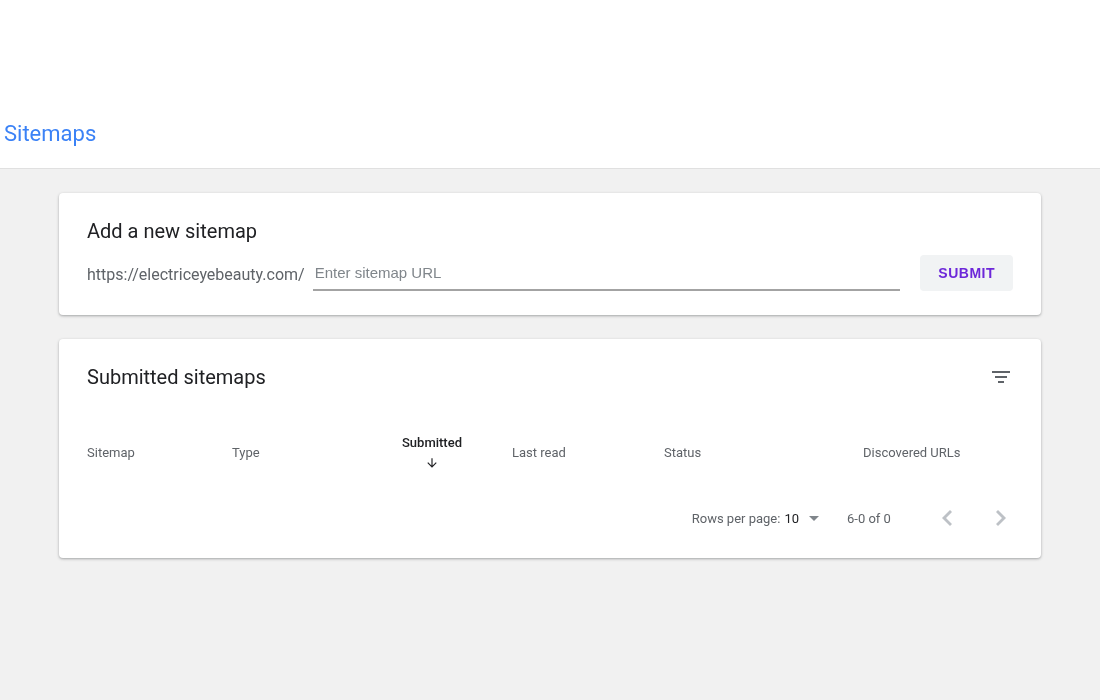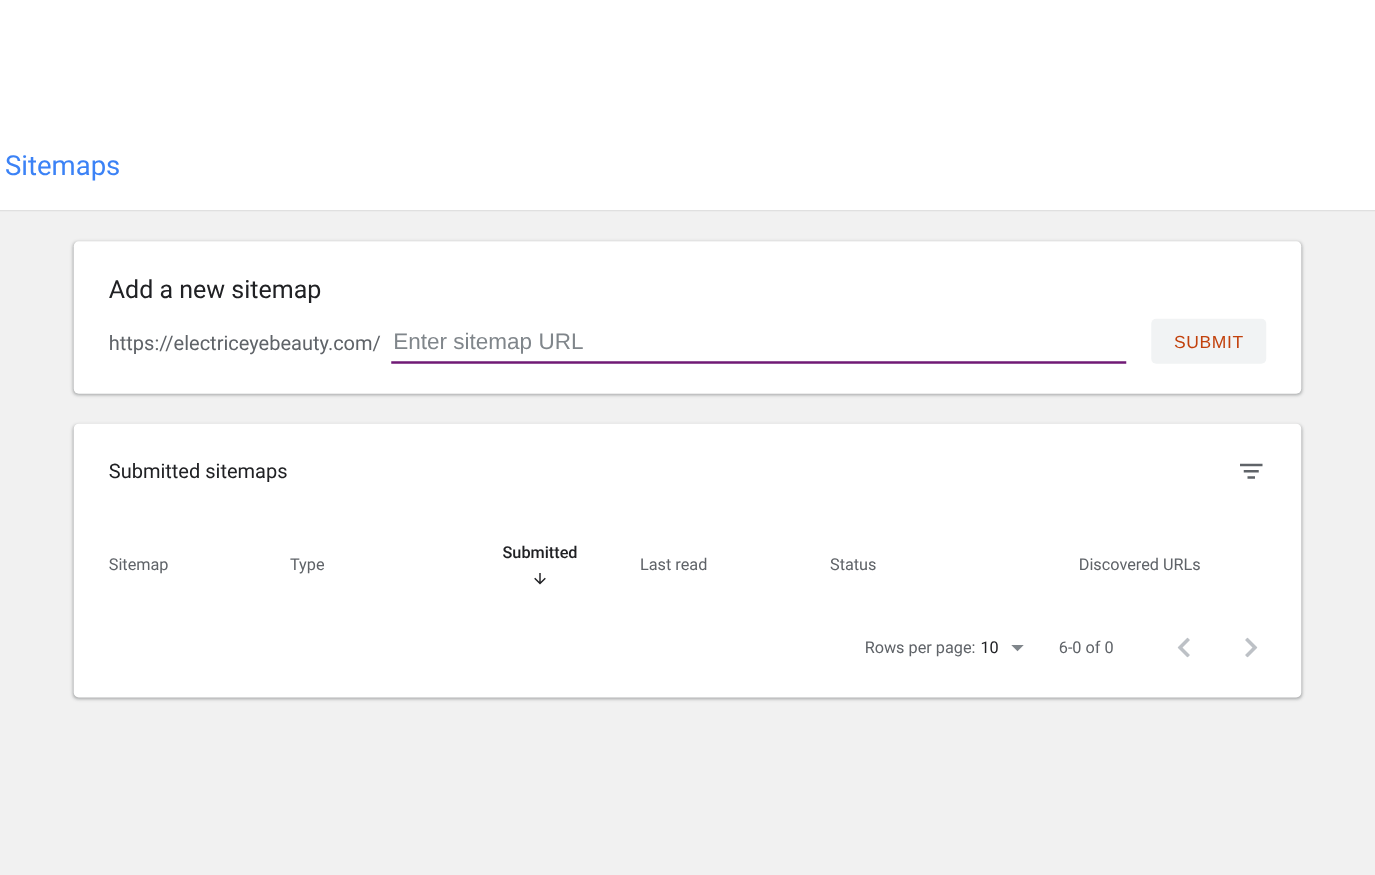--- a/index.html
+++ b/index.html
@@ -65,57 +65,57 @@
       color: #5f6368;
       font-size: 16px;
       line-height: 24px;
       padding-bottom: 4px;
       white-space: nowrap;
     }
     
     .sitemap-input {
       flex: 1;
       border: none;
-      border-bottom: 2px solid #701a75;
-      font-size: 18px;
+      border-bottom: 2px solid #a3a3a3;
+      font-size: 15px;
       line-height: 24px;
       padding: 0 0 4px 2px;
       outline: none;
       color: #3b82f6;
       background: transparent;
     }
     
     .sitemap-input::placeholder {
       color: #80868b;
       font-weight: 400;
     }
     
     .submit-btn {
       background: #f1f3f4;
-      color: #c2410c;
+      color: #6d28d9;
       border: none;
       font-size: 14px;
       letter-spacing: 0.5px;
       padding: 10px 18px;
       border-radius: 4px;
       cursor: pointer;
-      font-weight: 400;
+      font-weight: 700;
       margin-left: 12px;
     }
     
     
     .submitted-header {
       display: flex;
       justify-content: space-between;
       align-items: center;
       margin-bottom: 32px;
     }
     
     .submitted-title {
-      font-size: 16px;
+      font-size: 20px;
       line-height: 28px;
       color: #202124;
       font-weight: 400;
     }
     
     .filter-icon {
       width: 24px;
       height: 24px;
       display: flex;
       flex-direction: column;

